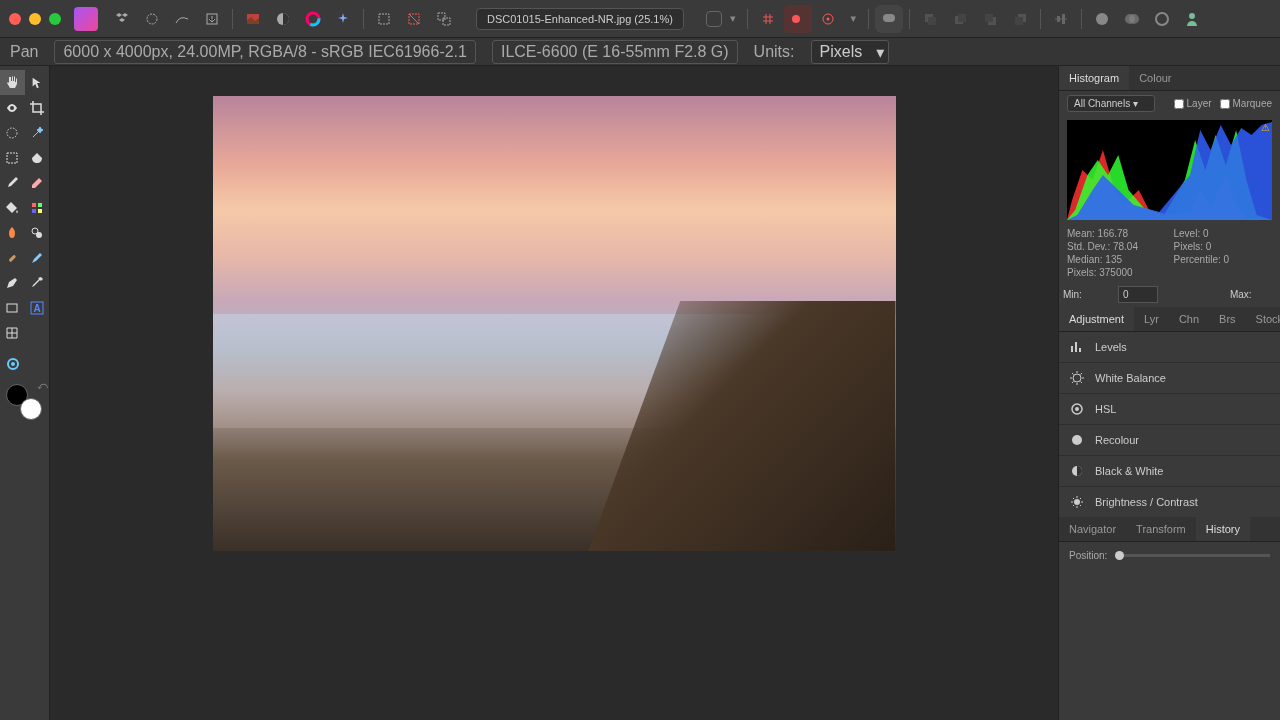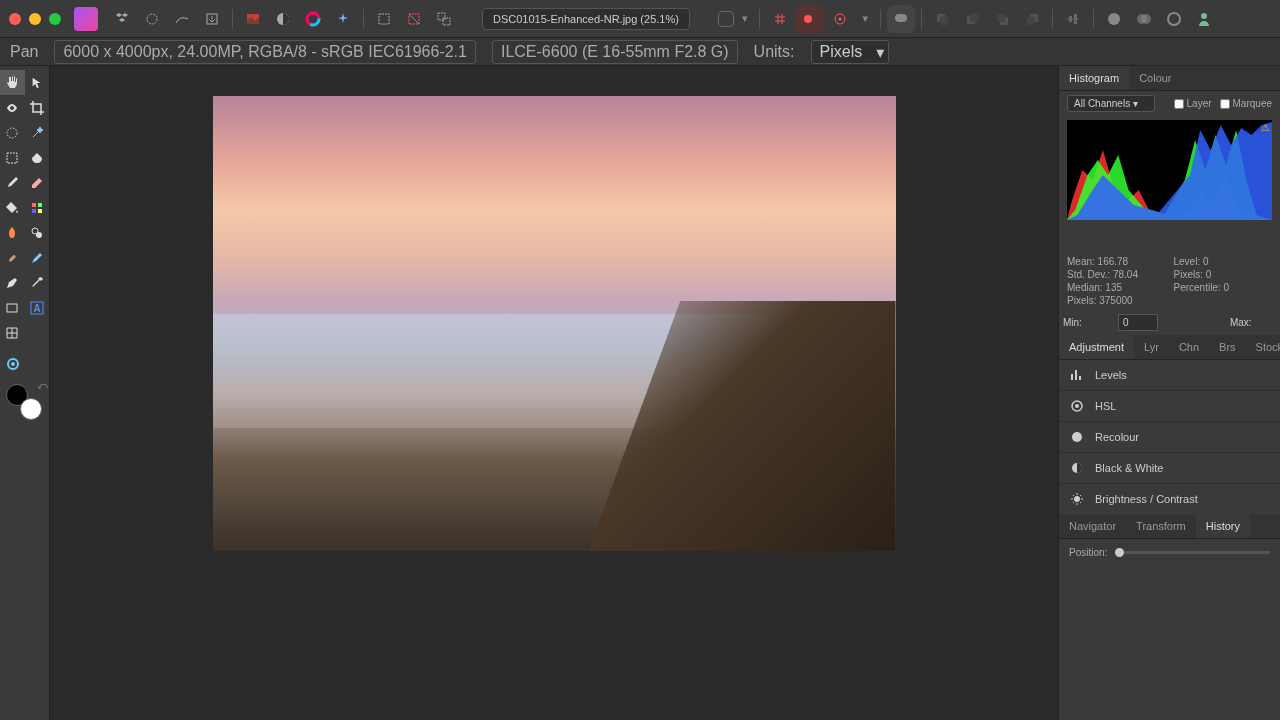--- a/index.html
+++ b/index.html
@@ -7,21 +7,21 @@
 
 
 .top-toolbar { height: 38px; background: #3a3a3a; display: flex; align-items: center; padding: 0 6px; gap: 2px; border-bottom: 1px solid #222; }
 .traffic-light { width: 12px; height: 12px; border-radius: 50%; margin: 0 3px; }
 .tl-red { background: #ff5f56; }
 .tl-yellow { background: #ffbd2e; }
 .tl-green { background: #27c93f; }
 .app-icon { width: 24px; height: 24px; background: linear-gradient(135deg, #a855f7, #ec4899); border-radius: 4px; margin: 0 8px; }
 .tb-btn { width: 28px; height: 28px; display: flex; align-items: center; justify-content: center; border-radius: 4px; cursor: pointer; color: #aaa; }
 .tb-sep { width: 1px; height: 20px; background: #555; margin: 0 4px; }
-.title-field { background: #2e2e2e; border: 1px solid #555; border-radius: 4px; padding: 4px 10px; font-size: 11px; color: #ccc; margin: 0 22px; min-width: 190px; text-align: center; }
+.title-field { background: #2e2e2e; border: 1px solid #555; border-radius: 4px; padding: 4px 10px; font-size: 11px; color: #ccc; margin: 0 16px; min-width: 190px; text-align: center; }
 
 
 .context-bar { height: 28px; background: #353535; display: flex; align-items: center; padding: 0 10px; gap: 16px; border-bottom: 1px solid #222; font-size: 16px; color: #aaa; }
 .ctx-box { border: 1px solid #555; border-radius: 3px; padding: 2px 8px; }
 .units-select { background: #2e2e2e; border: 1px solid #555; border-radius: 3px; padding: 2px 26px 2px 8px; color: #ccc; position: relative; }
 
 
 .main { display: flex; height: calc(720px - 66px); }
 
 
@@ -47,21 +47,21 @@
 
 .hist-controls { display: flex; align-items: center; padding: 4px 8px; gap: 8px; }
 .hist-select { background: #2e2e2e; border: 1px solid #555; border-radius: 3px; padding: 2px 16px 2px 6px; color: #ccc; flex: 0 0 auto; font-size:10px; }
 .hist-check { display: flex; align-items: center; gap: 3px; font-size: 10px; color: #aaa; }
 .hist-check input { width: 10px; height: 10px; }
 
 .histogram { height: 100px; margin: 4px 8px; background: #000; position: relative; overflow: hidden; }
 .hist-svg { width: 100%; height: 100%; }
 .hist-warn { position: absolute; top: 2px; right: 2px; color: #ffaa00; font-size: 10px; }
 
-.hist-stats { display: grid; grid-template-columns: 1fr 1fr; padding: 4px 8px; gap: 2px 8px; font-size: 10px; color: #aaa; margin-top: 28px; }
+.hist-stats { display: grid; grid-template-columns: 1fr 1fr; padding: 4px 8px; gap: 2px 8px; font-size: 10px; color: #aaa; }
 .hist-minmax { display: flex; justify-content: space-between; padding: 4px 4px; align-items: center; font-size: 10px; gap: 36px; }
 .hist-minmax input { background: #2e2e2e; border: 1px solid #555; width: 40px; padding: 2px 4px; color: #ccc; font-size: 10px; }
 
 .adj-list { display: flex; flex-direction: column; }
 .adj-item { display: flex; align-items: center; padding: 7px 10px; gap: 10px; border-bottom: 1px solid #2e2e2e; cursor: pointer; color: #ccc; }
 .adj-icon { width: 16px; height: 16px; display: flex; align-items: center; justify-content: center; color: #aaa; }
 
 .history-body { padding: 8px 10px; display: flex; align-items: center; gap: 8px; font-size: 10px; color: #aaa; }
 .slider-track { flex: 1; height: 3px; background: #555; position: relative; }
 .slider-thumb { position: absolute; left: 0; top: -3px; width: 9px; height: 9px; border-radius: 50%; background: #ccc; }
@@ -452,20 +452,29 @@
         <span class="adj-icon">
             <svg width="16" height="16" viewBox="0 0 16 16">
               <path fill="#ccc" d="M2 13h2V7H2zm4 0h2V3H6zm4 0h2V9h-2z"></path>
             </svg>
           </span>
         <span>Levels</span>
       </div>
       <div class="adj-item">
         <span class="adj-icon">
             <svg width="16" height="16" viewBox="0 0 16 16">
+              <circle cx="8" cy="8" r="4" fill="none" stroke="#ccc"></circle>
+              <path stroke="#ccc" d="M8 1v2M8 13v2M1 8h2M13 8h2M3 3l1.5 1.5M11.5 11.5L13 13M3 13l1.5-1.5M11.5 4.5L13 3"></path>
+            </svg>
+          </span>
+        <span>White Balance</span>
+      </div>
+      <div class="adj-item">
+        <span class="adj-icon">
+            <svg width="16" height="16" viewBox="0 0 16 16">
               <circle cx="8" cy="8" r="5" fill="none" stroke="#ccc" stroke-width="1.5"></circle>
               <circle cx="8" cy="8" r="2" fill="#ccc"></circle>
             </svg>
           </span>
         <span>HSL</span>
       </div>
       <div class="adj-item">
         <span class="adj-icon">
             <svg width="16" height="16" viewBox="0 0 16 16">
               <circle cx="8" cy="8" r="5" fill="#ccc"></circle>

